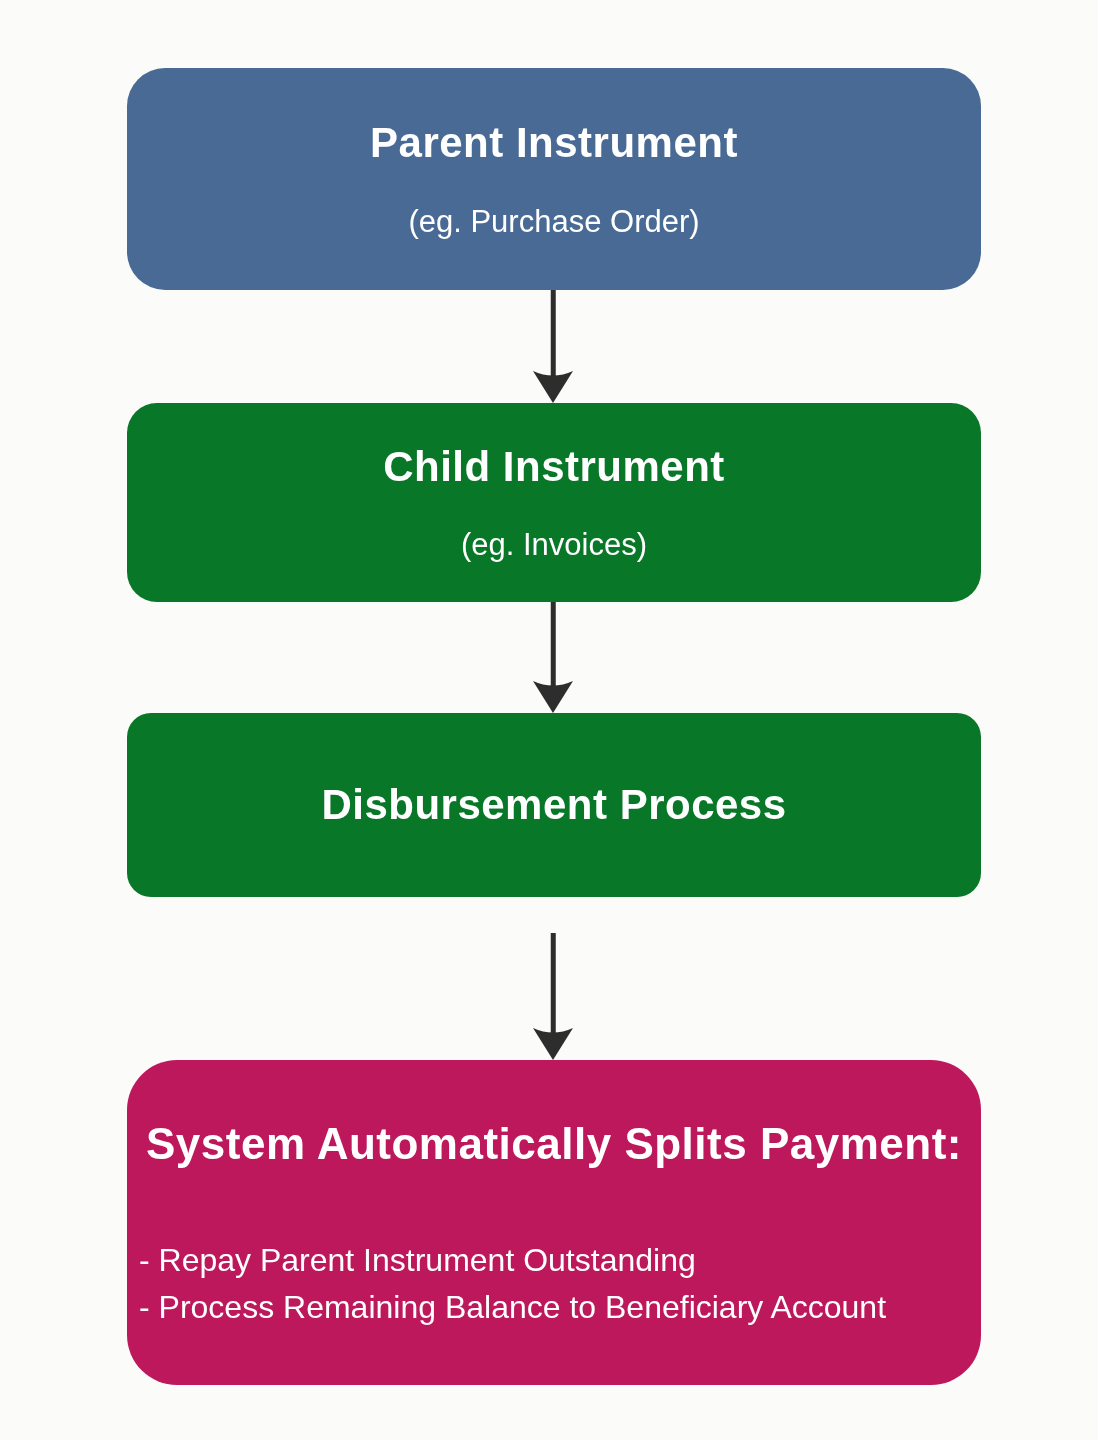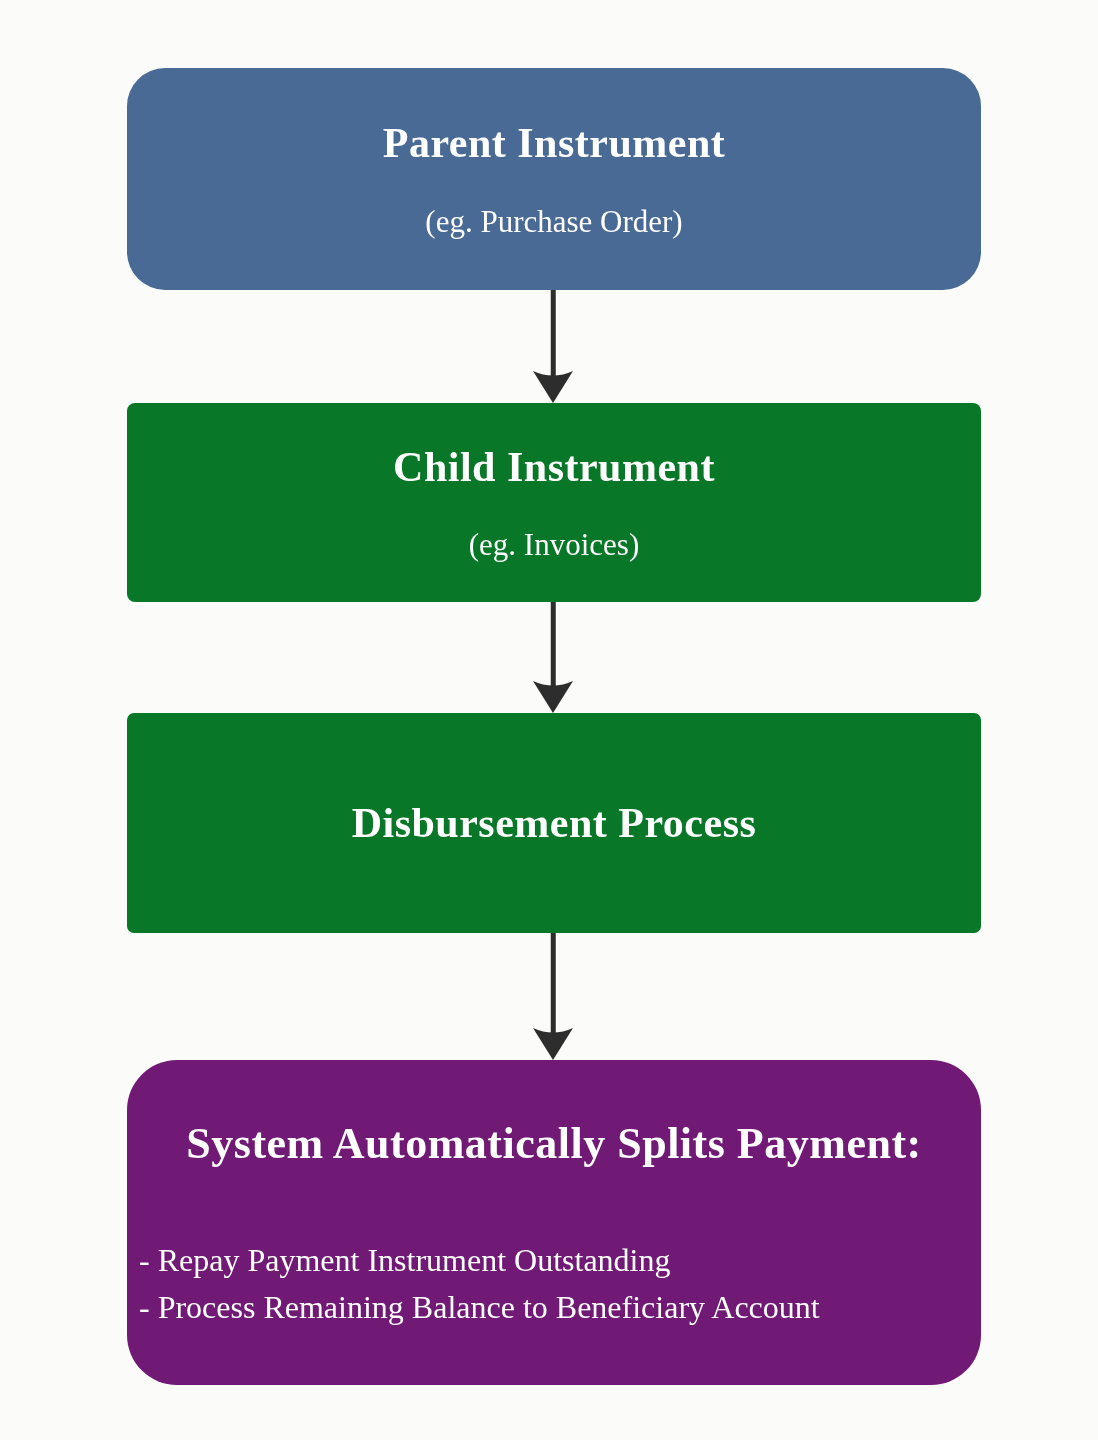--- a/index.html
+++ b/index.html
@@ -23,39 +23,38 @@
   .node{
     position:absolute;
     left:127px;
     width:854px;
     color:var(--text);
     display:flex;
     flex-direction:column;
     align-items:center;
     justify-content:center;
     text-align:center;
-    font-family:Liberation Serif, serif;
   }
   .node-blue{background:var(--node-blue);}
   .node-green{background:var(--node-green);}
   .node-title{
     font-size:42px;
     font-weight:700;
     line-height:1.2;
     letter-spacing:.5px;
   }
   .node-subtitle{
     font-size:31px;
     font-weight:400;
     line-height:1.2;
     margin-top:34px;
   }
   #node-0{top:68px;height:222px;border-radius:38px;}
-  #node-1{top:403px;height:199px;border-radius:8px;}
-  #node-2{top:713px;height:220px;border-radius:7px;}
+  #node-1{top:403px;height:199px;border-radius:30px;}
+  #node-2{top:713px;height:184px;border-radius:24px;}
   #node-3{
     top:1060px;height:325px;border-radius:50px;
     justify-content:flex-start;
   }
   #node-3 .node-title{
     margin-top:58px;
     font-size:44px;
   }
   .bullets{
     list-style:none;
@@ -130,21 +129,21 @@
     <h2 class="node-title">Disbursement Process</h2>
   </section>
 
   <div class="arrow" id="arrow-2">
     <div class="shaft"></div>
     <svg class="head" viewBox="0 0 40 32">
       <path d="M0,0 Q20,9 40,0 L20,32 Z"></path>
     </svg>
   </div>
 
-  <section class="node node-blue" id="node-3" style="background: #701a75;">
+  <section class="node node-blue" id="node-3" style="background: #be185d;">
     <h2 class="node-title">System Automatically Splits Payment:</h2>
     <ul class="bullets">
-      <li>- Repay Payment Instrument Outstanding</li>
+      <li>- Repay Parent Instrument Outstanding</li>
       <li>- Process Remaining Balance to Beneficiary Account</li>
     </ul>
   </section>
 
 </div>
 
 </body></html>

